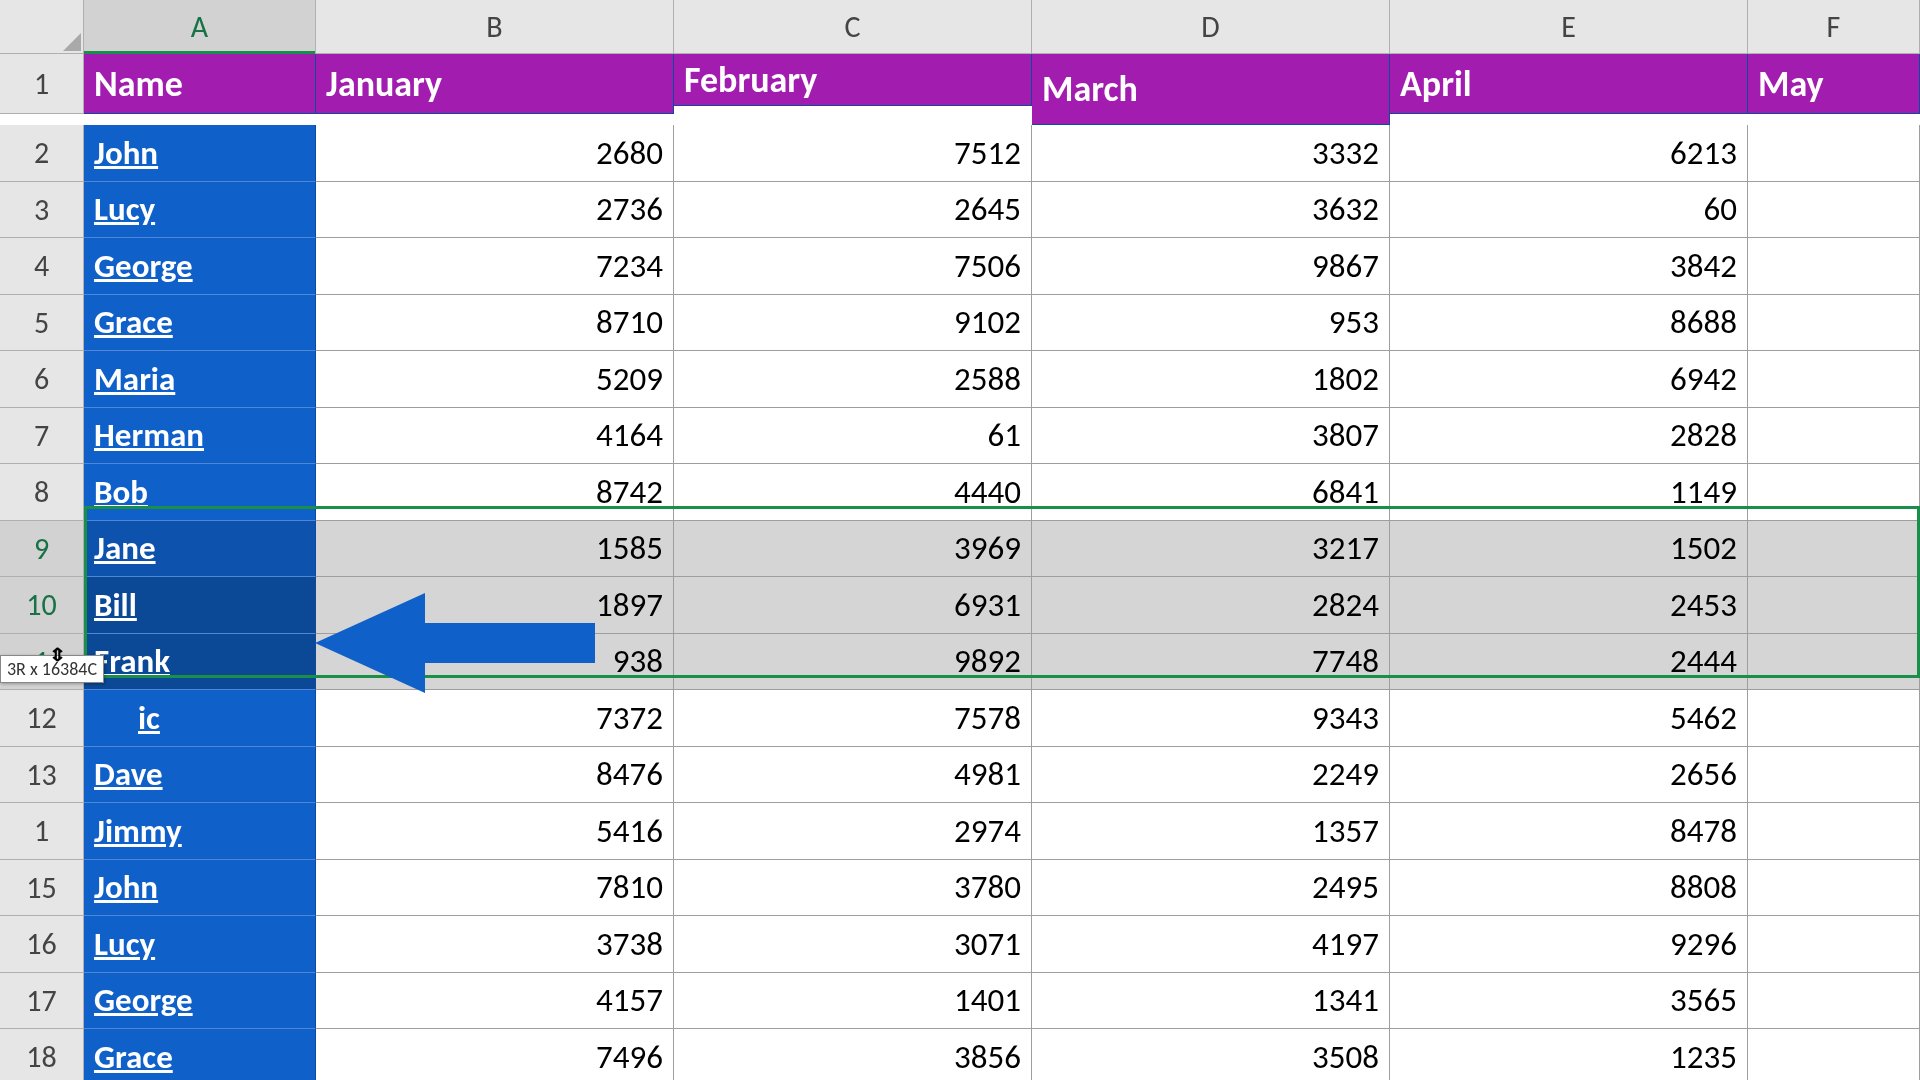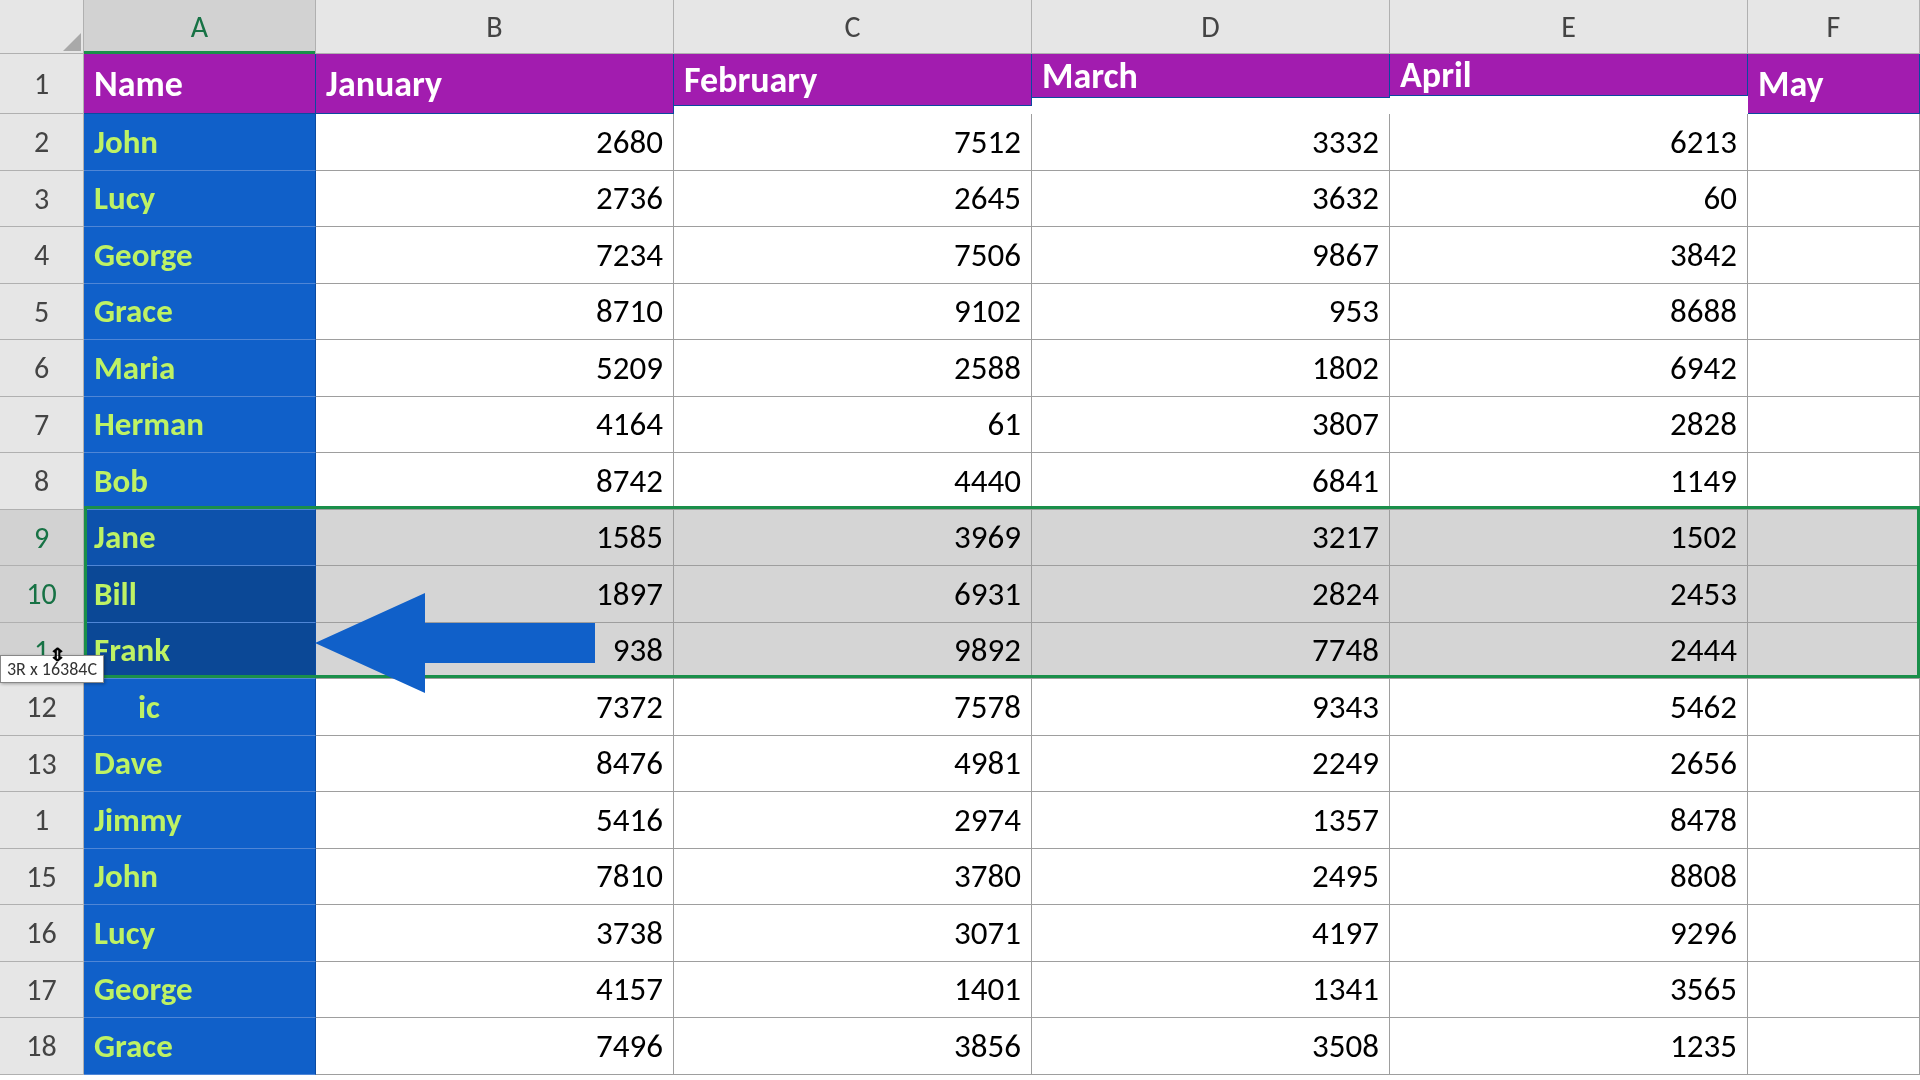--- a/index.html
+++ b/index.html
@@ -56,25 +56,26 @@
     border-bottom: 1px solid #9e9e9e;
     height: 56.5px;
     display: flex;
     align-items: center;
     font-size: 33px;
     padding: 0 10px;
     background: #fff;
   }
   .cell.name {
     background: #1060c9;
-    color: #bef264;
+    color: #ffffff;
     font-weight: 700;
     justify-content: flex-start;
     border-right: 1px solid #0b4aa0;
     border-bottom: 1px solid #4f86d6;
+    text-decoration: underline;
   }
   .cell.header {
     background: #a21caf;
     color: #fff;
     font-weight: 700;
     font-size: 36px;
     justify-content: flex-start;
     border-right: 1px solid #0b4aa0;
     border-bottom: 1px solid #0b4aa0;
   }
@@ -142,22 +143,22 @@
     <div class="colhdr colA sel">A</div>
     <div class="colhdr">B</div>
     <div class="colhdr">C</div>
     <div class="colhdr">D</div>
     <div class="colhdr">E</div>
     <div class="colhdr">F</div>
     <div class="rowhdr" style="height: 60px;">1</div>
     <div class="cell header" style="height: 60px;">Name</div>
     <div class="cell header" style="height: 60px;">January</div>
     <div class="cell header" style="height: 52px;">February</div>
-    <div class="cell header" style="height: 44px;">March</div>
-    <div class="cell header" style="height: 42px;">April</div>
+    <div class="cell header" style="height: 71px;">March</div>
+    <div class="cell header" style="height: 60px;">April</div>
     <div class="cell header" style="height: 60px;">May</div>
     <div class="rowhdr">2</div>
     <div class="cell name">John</div>
     <div class="cell num">2680</div>
     <div class="cell num">7512</div>
     <div class="cell num">3332</div>
     <div class="cell num">6213</div>
     <div class="cell num"></div>
     <div class="rowhdr">3</div>
     <div class="cell name">Lucy</div>

